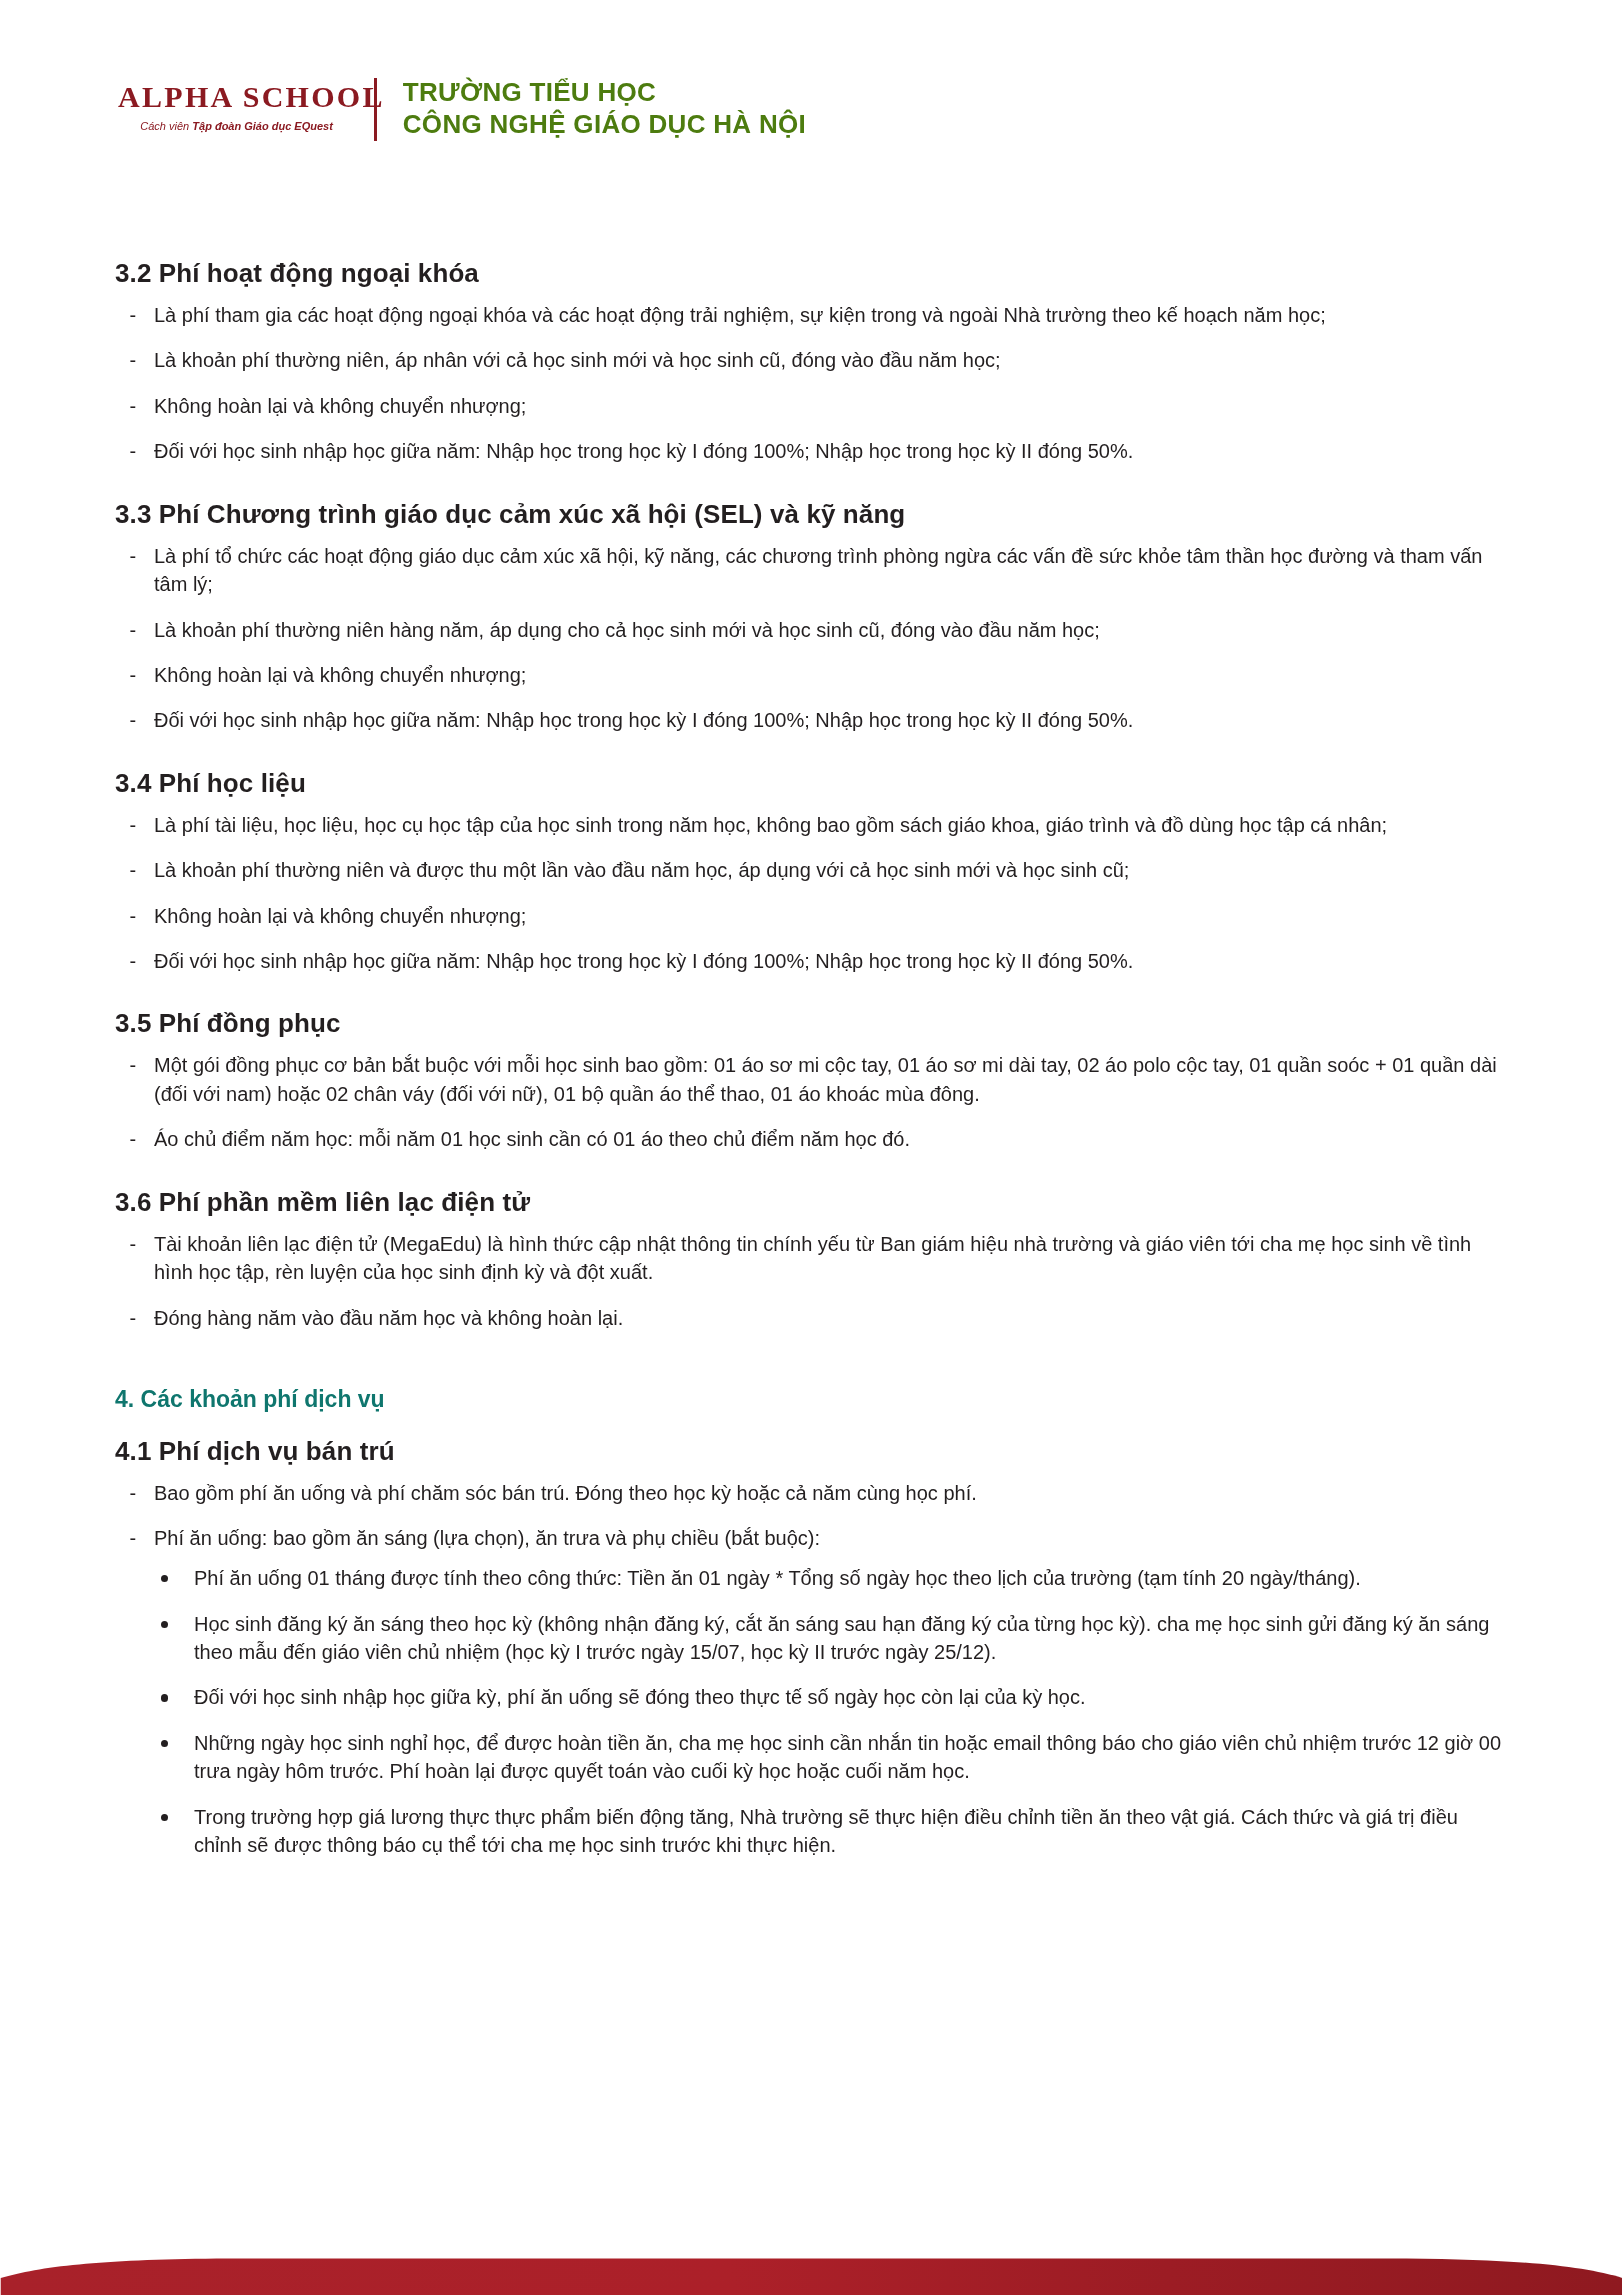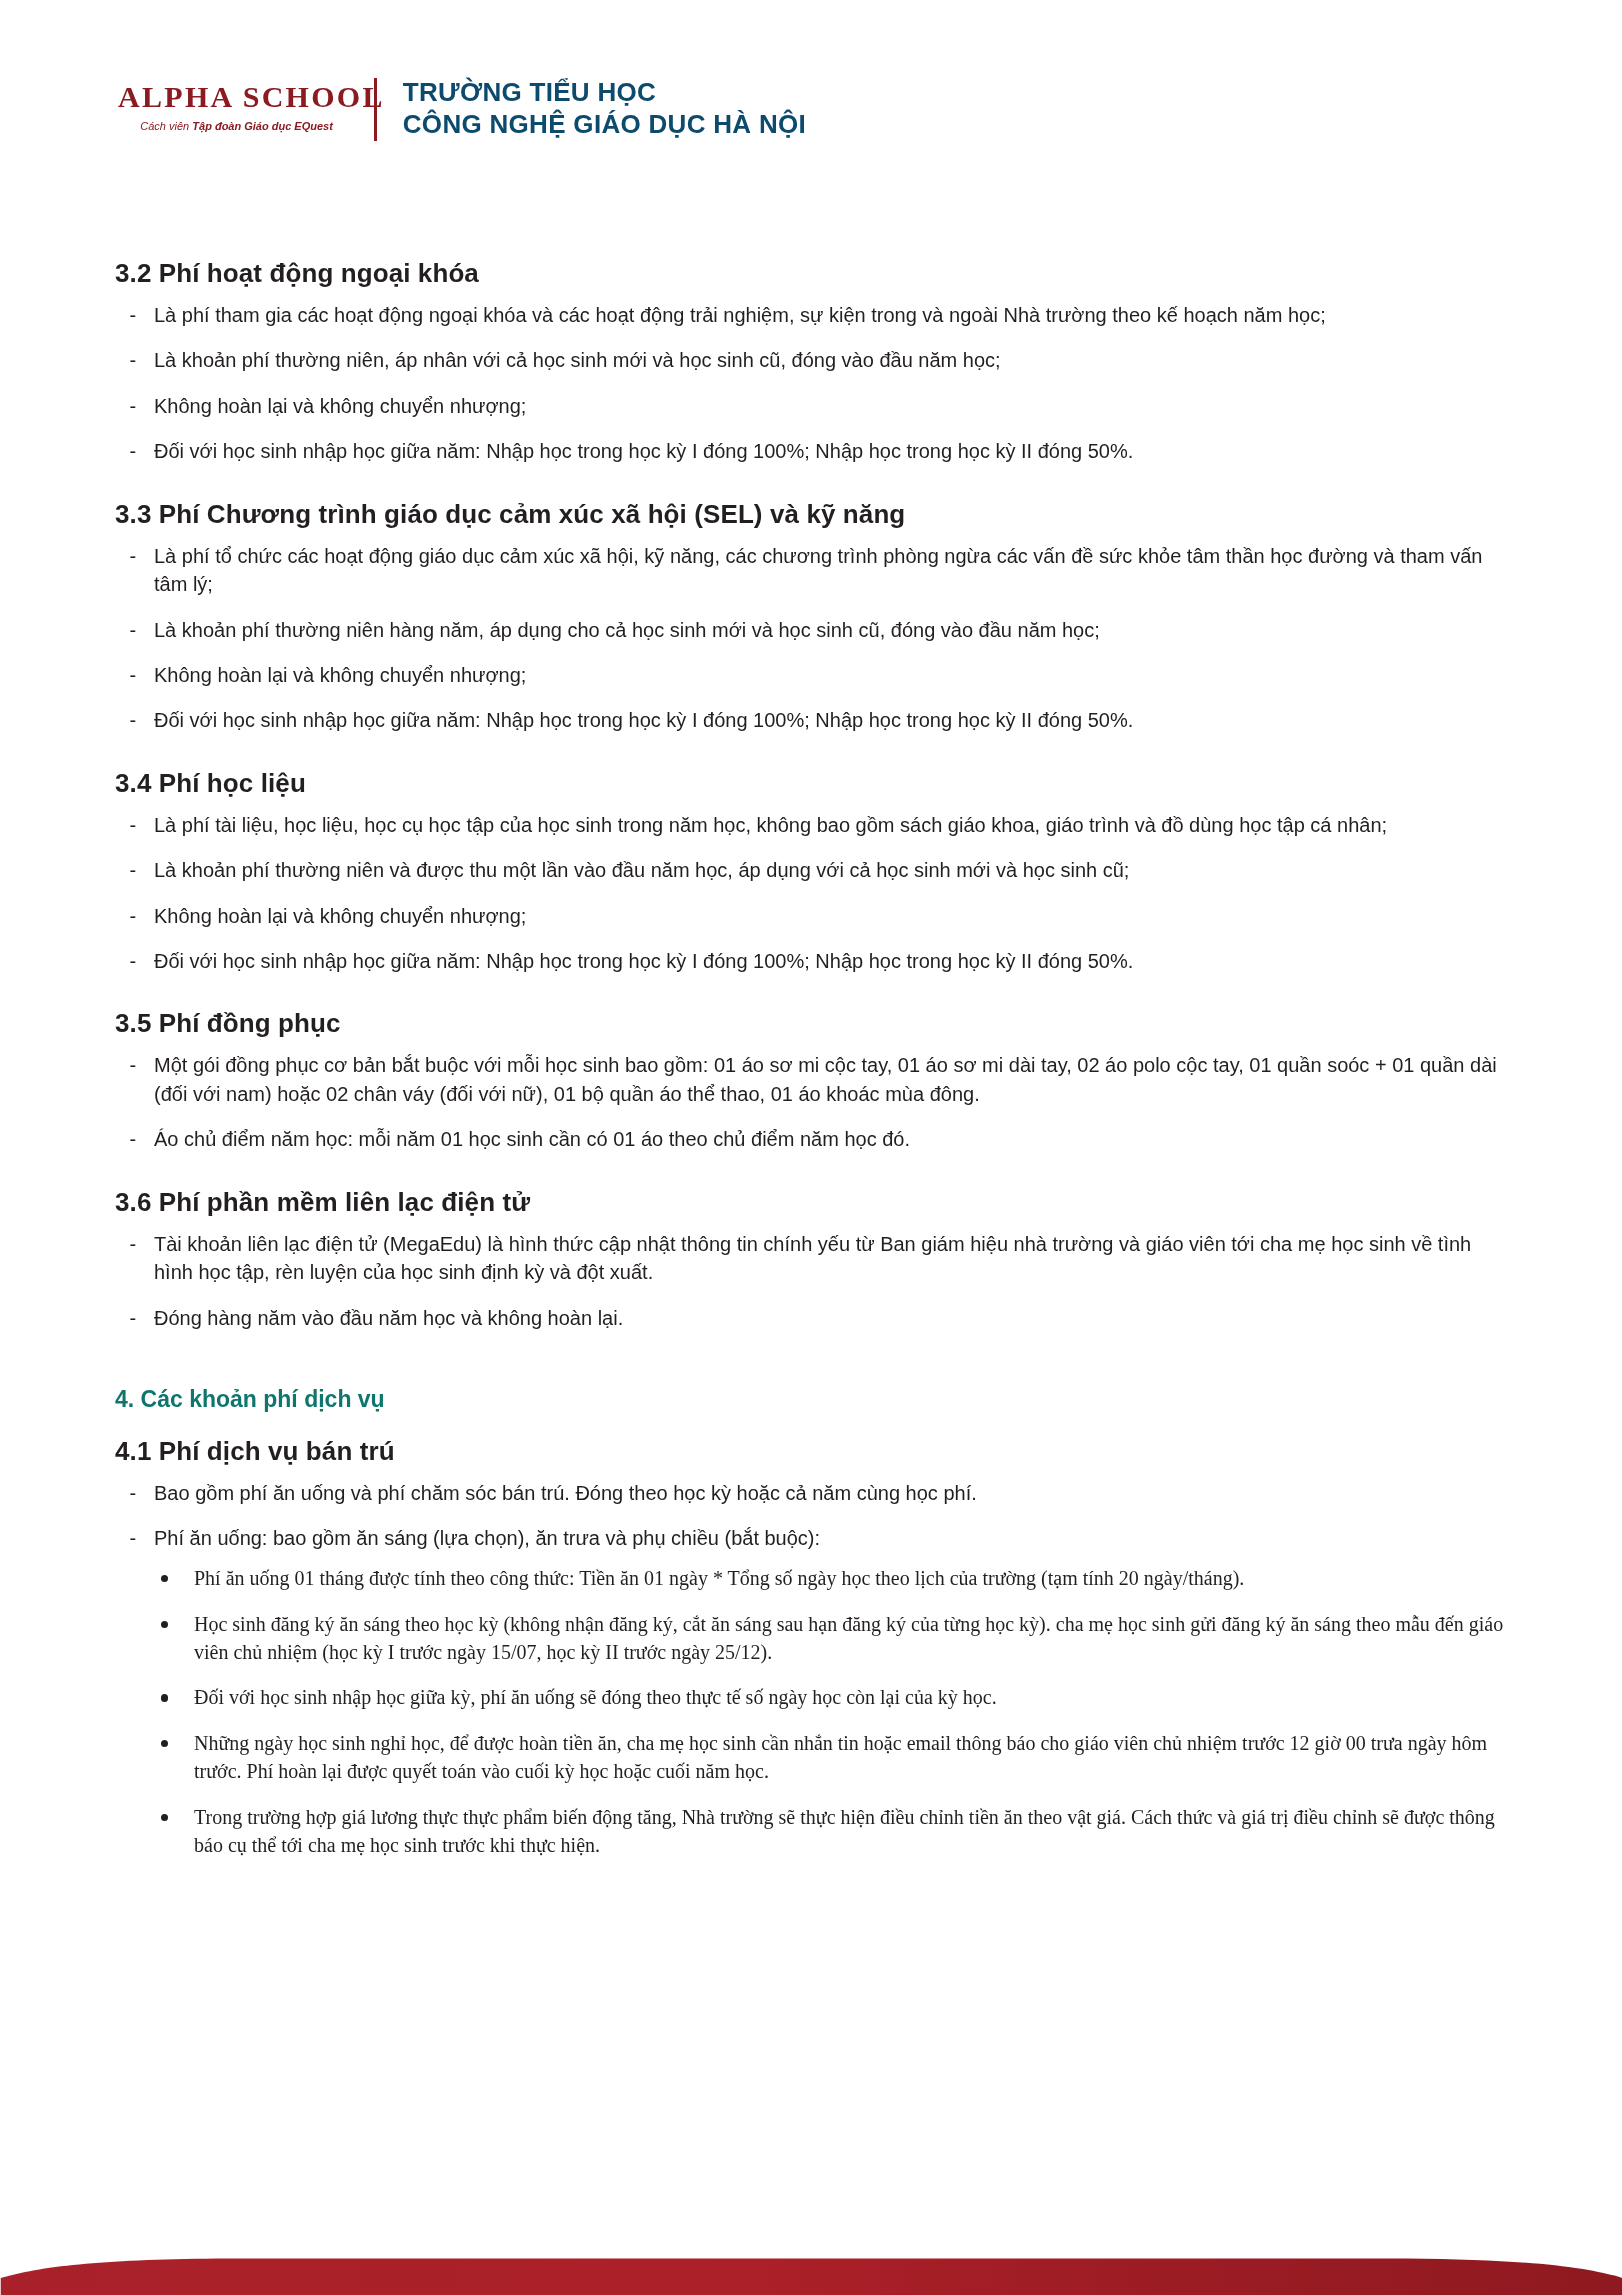--- a/index.html
+++ b/index.html
@@ -62,21 +62,21 @@
   }
   .school-title {
     margin-left: 26px;
     flex: 1 1 auto;
   }
   .school-title-line {
     font-family: "Liberation Sans", sans-serif;
     font-weight: bold;
     font-size: 26px;
     letter-spacing: 0.3px;
-    color: #0c4a6e;
+    color: #4d7c0f;
     line-height: 1.22;
     white-space: nowrap;
   }
 
   
   .content {
     position: absolute;
     top: 255px;
     left: 115px;
     width: 1394px;
@@ -121,21 +121,20 @@
 
   ul.dot-list {
     list-style: none;
     margin: 11.8px 0 0 0;
     padding: 0;
   }
   ul.dot-list > li {
     position: relative;
     padding-left: 79px;
     margin-bottom: 17px;
-    font-family: Liberation Serif, serif;
   }
   ul.dot-list > li:last-child { margin-bottom: 0; }
   ul.dot-list > li > .dot {
     position: absolute;
     left: 46px;
     top: 11px;
     width: 7.2px;
     height: 7.2px;
     border-radius: 50%;
     background: #231f20;

